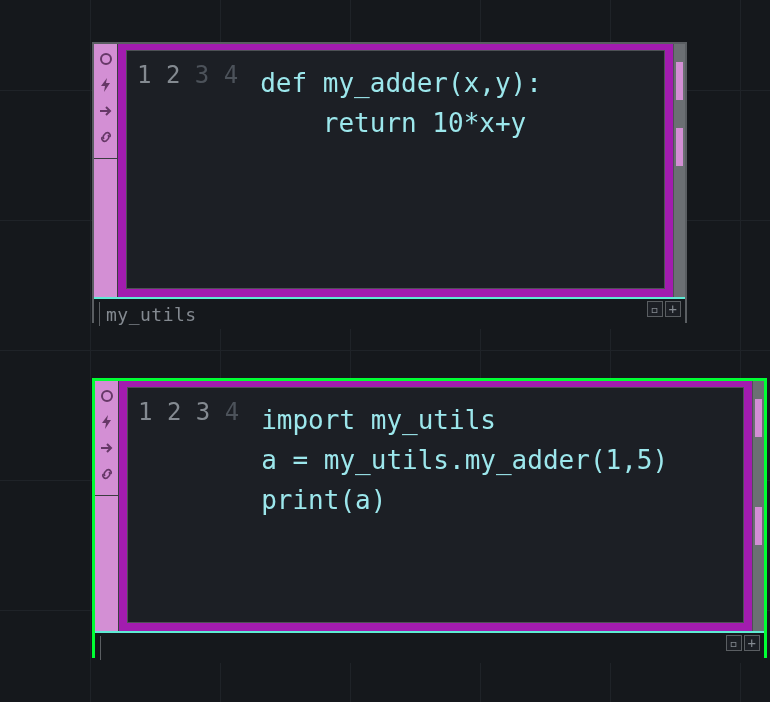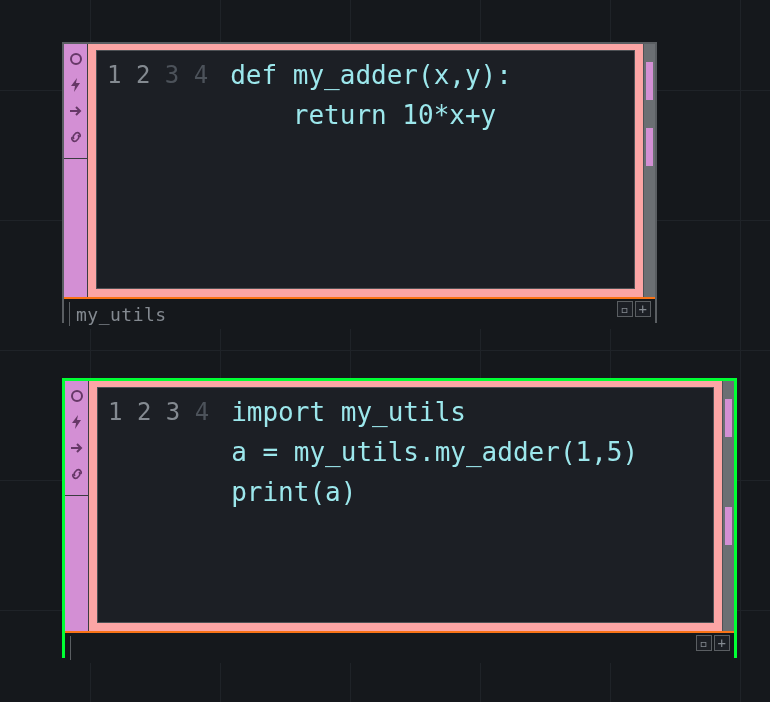--- a/index.html
+++ b/index.html
@@ -16,21 +16,22 @@
     background-image:
       linear-gradient(#1f2328 1px, transparent 1px),
       linear-gradient(90deg,#1f2328 1px, transparent 1px);
     background-size:130px 130px;
     background-position:-40px -40px;
   }
 
   .node{
     position:absolute;
     border:2px solid #5a5e62;
-    background:#fca5a5;
+    background:#a21caf;
+    margin-left:30px;
   }
   .node.selected{ border:3px solid #00ff33; }
 
   .node-body{
     position:relative;
     display:flex;
   }
 
   
   .toolcol{
@@ -82,42 +83,42 @@
     color:#848a91;
     padding:4px 10px 4px 10px;
     text-align:right;
     user-select:none;
     border-right:0;
     font-size:24px;
   }
   .gutter .dim{ color:#4c525a; }
   .code{
     color:#9ce7ec;
-    padding:4px 0 4px 12px;
+    padding:12px 0 4px 12px;
     white-space:pre;
   }
 
   
   .right-rail{
     width:12px;
     background:#6b6f73;
     position:relative;
     border-left:1px solid #4d5155;
   }
   .nub{
     position:absolute;
     left:2px;right:2px;height:38px;
     background:#d38fd4;
   }
 
   
   .footer{
     height:32px;
     background:#15181c;
-    border-top:2px solid #f97316;
+    border-top:2px solid #5eead4;
     display:flex;
     align-items:center;
     color:#848a91;
     font-size:18px;
     letter-spacing:.5px;
     position:relative;
   }
   .footer .tick{
     width:6px;height:24px;border-right:1px solid #5a5e62;
   }

